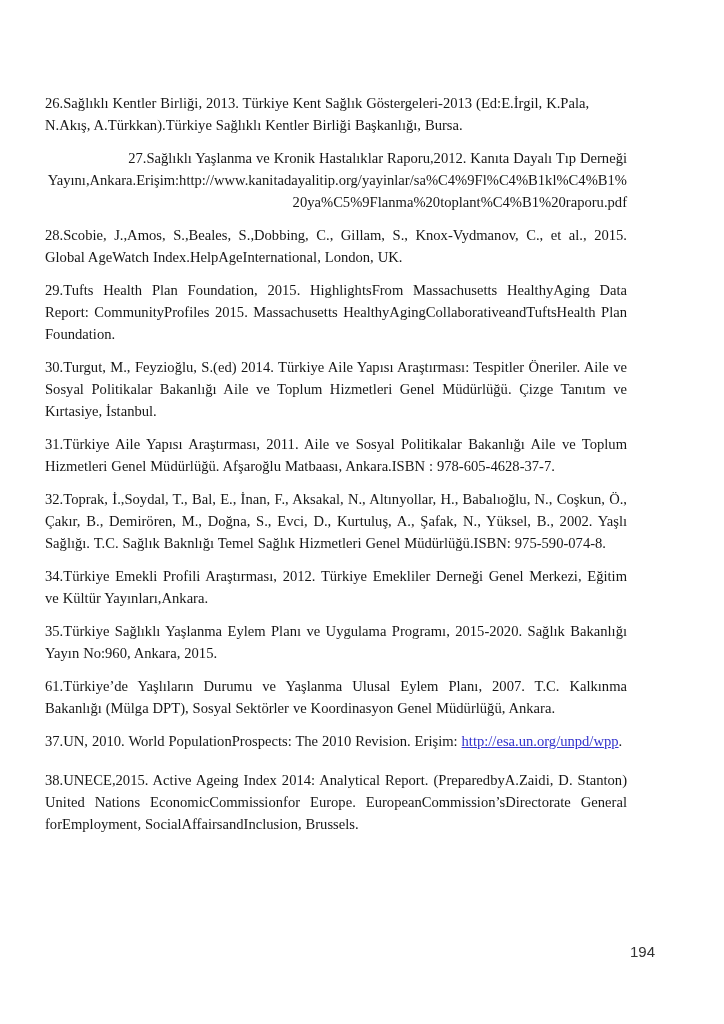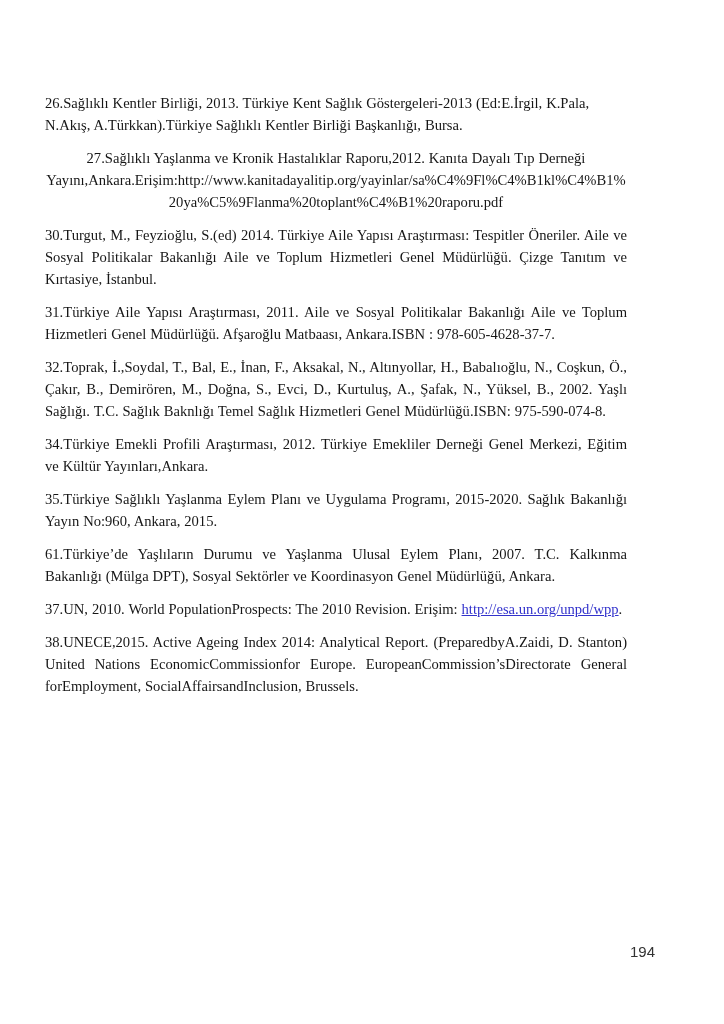--- a/index.html
+++ b/index.html
@@ -42,21 +42,23 @@
     font-size: 15px;
     color: #333333;
   }
 </style>
 </head>
 <body style="background: rgb(255, 255, 255);">
 
 <div class="page">
   <section>
       <p class="ref" style="text-align: left;"><span>26.Sağlıklı Kentler Birliği, 2013. Türkiye Kent Sağlık Göstergeleri-2013 (Ed:E.İrgil, K.Pala, N.Akış, A.Türkkan).Türkiye Sağlıklı Kentler Birliği Başkanlığı, Bursa.</span></p>
-      <p class="ref" style="text-align: center;"><span>27.Sağlıklı Yaşlanma ve Kronik Hastalıklar Raporu,2012. Kanıta Dayalı Tıp Derneği Yayını,Ankara.Erişim:http://www.kanitadayalitip.org/yayinlar/sa%C4%9Fl%C4%B1kl%C4%B1%20ya%C5%9Flanma%20toplant%C4%B1%20raporu.pdf</span></p>
+      <p class="ref" style="text-align: right;"><span>27.Sağlıklı Yaşlanma ve Kronik Hastalıklar Raporu,2012. Kanıta Dayalı Tıp Derneği Yayını,Ankara.Erişim:http://www.kanitadayalitip.org/yayinlar/sa%C4%9Fl%C4%B1kl%C4%B1%20ya%C5%9Flanma%20toplant%C4%B1%20raporu.pdf</span></p>
+      <p class="ref" style="text-align: justify;"><span>28.Scobie, J.,Amos, S.,Beales, S.,Dobbing, C., Gillam, S., Knox-Vydmanov, C., et al., 2015. Global AgeWatch Index.HelpAgeInternational, London, UK.</span></p>
+      <p class="ref" style="text-align: justify;"><span>29.Tufts Health Plan Foundation, 2015. HighlightsFrom Massachusetts HealthyAging Data Report: CommunityProfiles 2015. Massachusetts HealthyAgingCollaborativeandTuftsHealth Plan Foundation.</span></p>
       <p class="ref" style="text-align: justify;"><span>30.Turgut, M., Feyzioğlu, S.(ed) 2014. Türkiye Aile Yapısı Araştırması: Tespitler Öneriler. Aile ve Sosyal Politikalar Bakanlığı Aile ve Toplum Hizmetleri Genel Müdürlüğü. Çizge Tanıtım ve Kırtasiye, İstanbul.</span></p>
       <p class="ref" style="text-align: justify;"><span>31.Türkiye Aile Yapısı Araştırması, 2011. Aile ve Sosyal Politikalar Bakanlığı Aile ve Toplum Hizmetleri Genel Müdürlüğü. Afşaroğlu Matbaası, Ankara.ISBN : 978-605-4628-37-7.</span></p>
       <p class="ref" style="text-align: justify;"><span>32.Toprak, İ.,Soydal, T., Bal, E., İnan, F., Aksakal, N., Altınyollar, H., Babalıoğlu, N., Coşkun, Ö., Çakır, B., Demirören, M., Doğna, S., Evci, D., Kurtuluş, A., Şafak, N., Yüksel, B., 2002. Yaşlı Sağlığı. T.C. Sağlık Baknlığı Temel Sağlık Hizmetleri Genel Müdürlüğü.ISBN: 975-590-074-8.</span></p>
       <p class="ref" style="text-align: justify;"><span>34.Türkiye Emekli Profili Araştırması, 2012. Türkiye Emekliler Derneği Genel Merkezi, Eğitim ve Kültür Yayınları,Ankara.</span></p>
       <p class="ref" style="text-align: justify;"><span>35.Türkiye Sağlıklı Yaşlanma Eylem Planı ve Uygulama Programı, 2015-2020. Sağlık Bakanlığı Yayın No:960, Ankara, 2015.</span></p>
       <p class="ref" style="text-align: justify;"><span>61.Türkiye’de Yaşlıların Durumu ve Yaşlanma Ulusal Eylem Planı, 2007. T.C. Kalkınma Bakanlığı (Mülga DPT), Sosyal Sektörler ve Koordinasyon Genel Müdürlüğü, Ankara.</span></p>
       <p class="ref" style="text-align: justify;"><span>37.UN, 2010. World PopulationProspects: The 2010 Revision. Erişim: </span><span class="link">http://esa.un.org/unpd/wpp</span><span>.</span></p>
       <p class="ref" style="text-align: justify;"><span>38.UNECE,2015. Active Ageing Index 2014: Analytical Report. (PreparedbyA.Zaidi, D. Stanton) United Nations EconomicCommissionfor Europe. EuropeanCommission’sDirectorate General forEmployment, SocialAffairsandInclusion, Brussels.</span></p>
     </section>
 </div>

